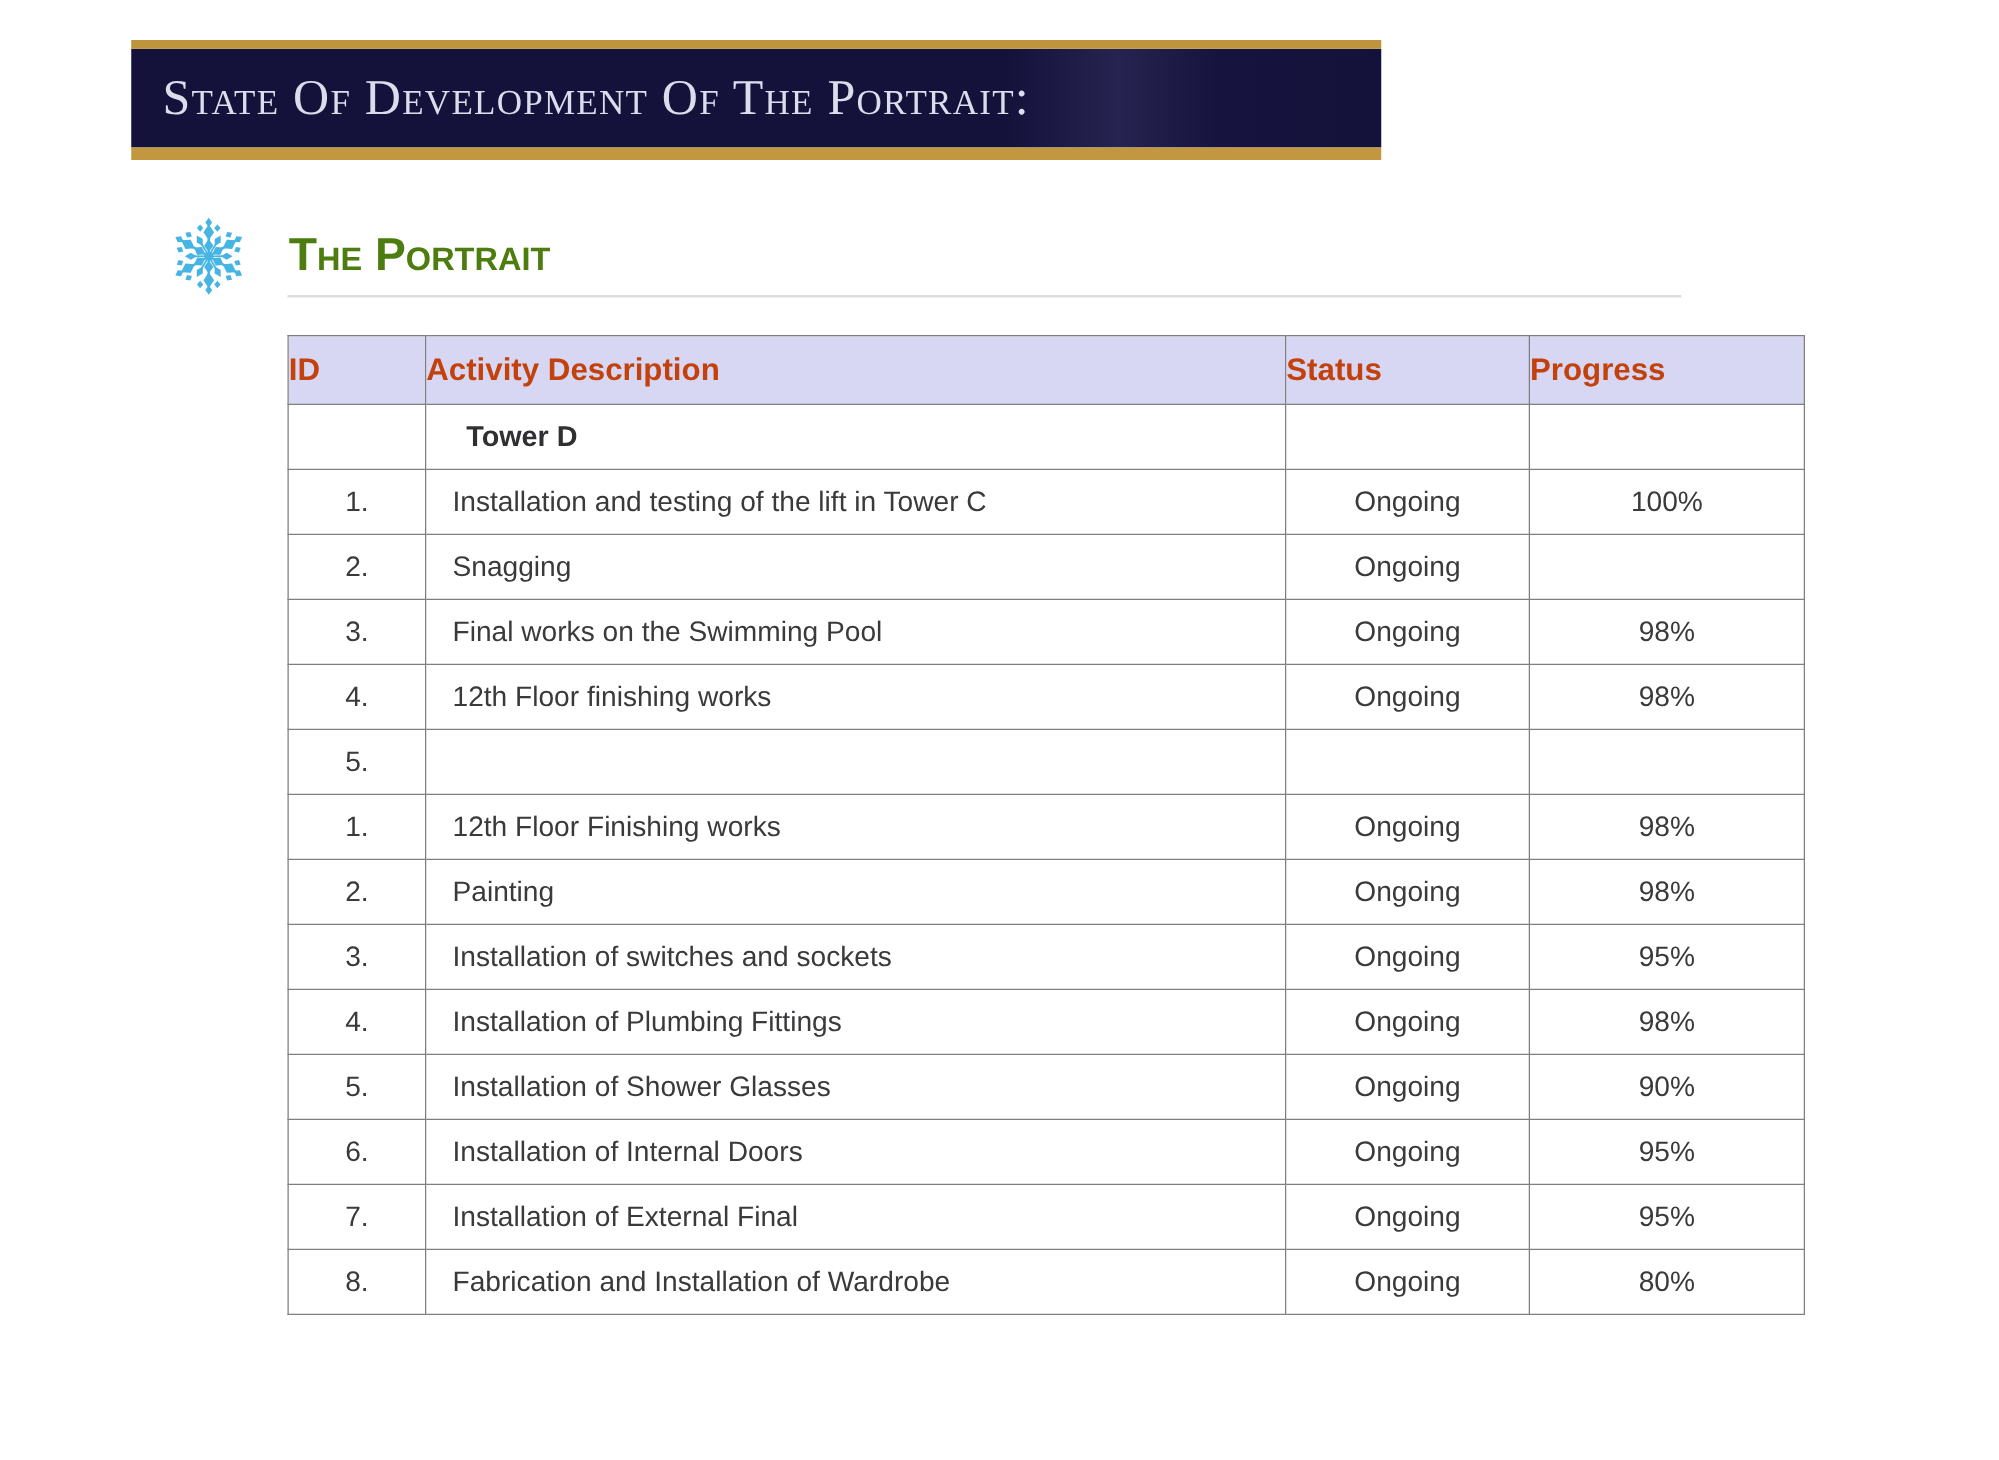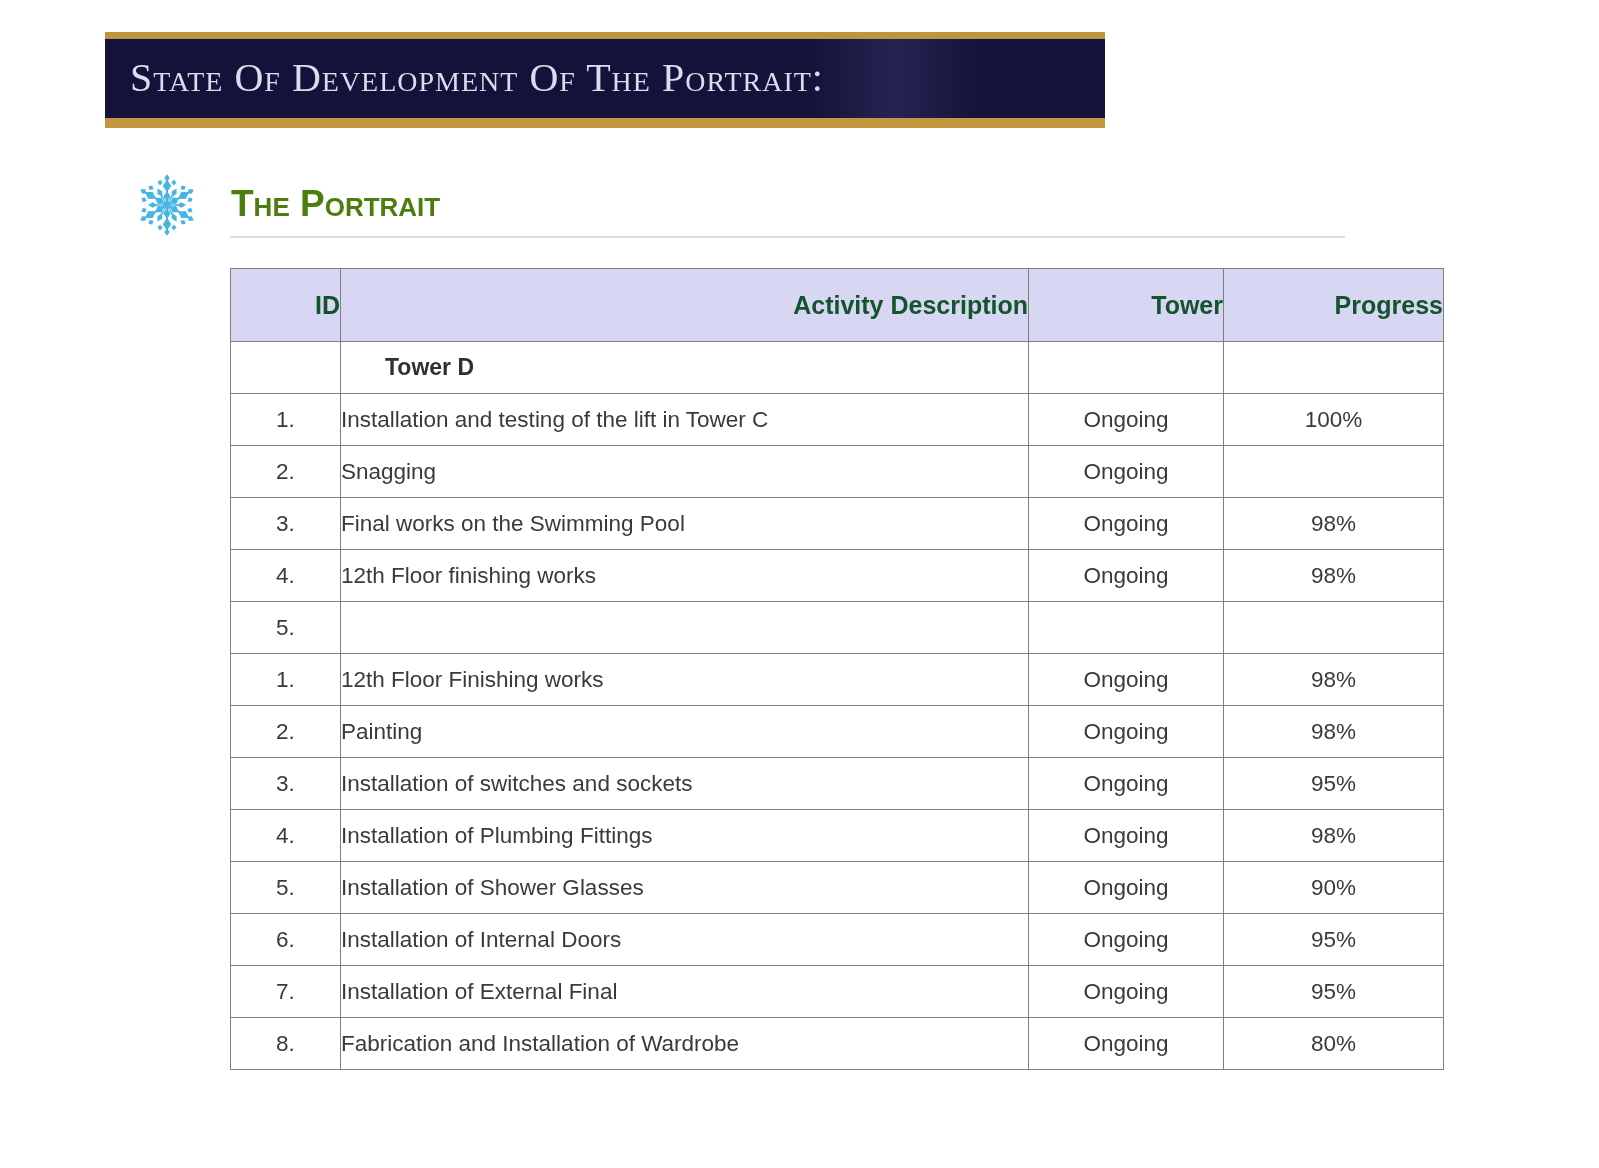--- a/index.html
+++ b/index.html
@@ -69,37 +69,37 @@
   table.report col.c4 { width: 220px; }
 
   table.report th, table.report td {
     border: 1px solid #7F7F7F;
     color: #3A3A3C;
     overflow: hidden;
     white-space: nowrap;
   }
   table.report thead th {
     background: #D7D7F3;
-    height: 73px;
+    height: 55px;
     font-size: 25px;
     font-weight: bold;
-    color: #14532d;
-    text-align: right;
+    color: #c2410c;
+    text-align: left;
   }
   table.report tbody td {
     height: 52px;
     font-size: 22.5px;
     background: #ffffff;
   }
   td.c-id, td.c-st, td.c-pr { text-align: center; }
-  td.c-act { text-align: left; }
+  td.c-act { text-align: left; padding-left: 21px; }
   tr.section td.c-act {
     font-weight: bold;
     font-size: 23px;
-    padding-left: 44px;
+    padding-left: 32px;
     color: #303032;
   }
 </style>
 </head>
 <body>
 
 <div class="banner">
   <div class="banner-title">State Of Development Of The Portrait:</div>
 </div>
 
@@ -139,21 +139,21 @@
   <colgroup>
       <col class="c1">
       <col class="c2">
       <col class="c3">
       <col class="c4">
     </colgroup>
   <thead>
     <tr>
       <th>ID</th>
       <th>Activity Description</th>
-      <th>Tower</th>
+      <th>Status</th>
       <th>Progress</th>
     </tr>
   </thead>
   <tbody>
     <tr class="section">
       <td class="c-id"></td>
       <td class="c-act">Tower D</td>
       <td class="c-st"></td>
       <td class="c-pr"></td>
     </tr>

